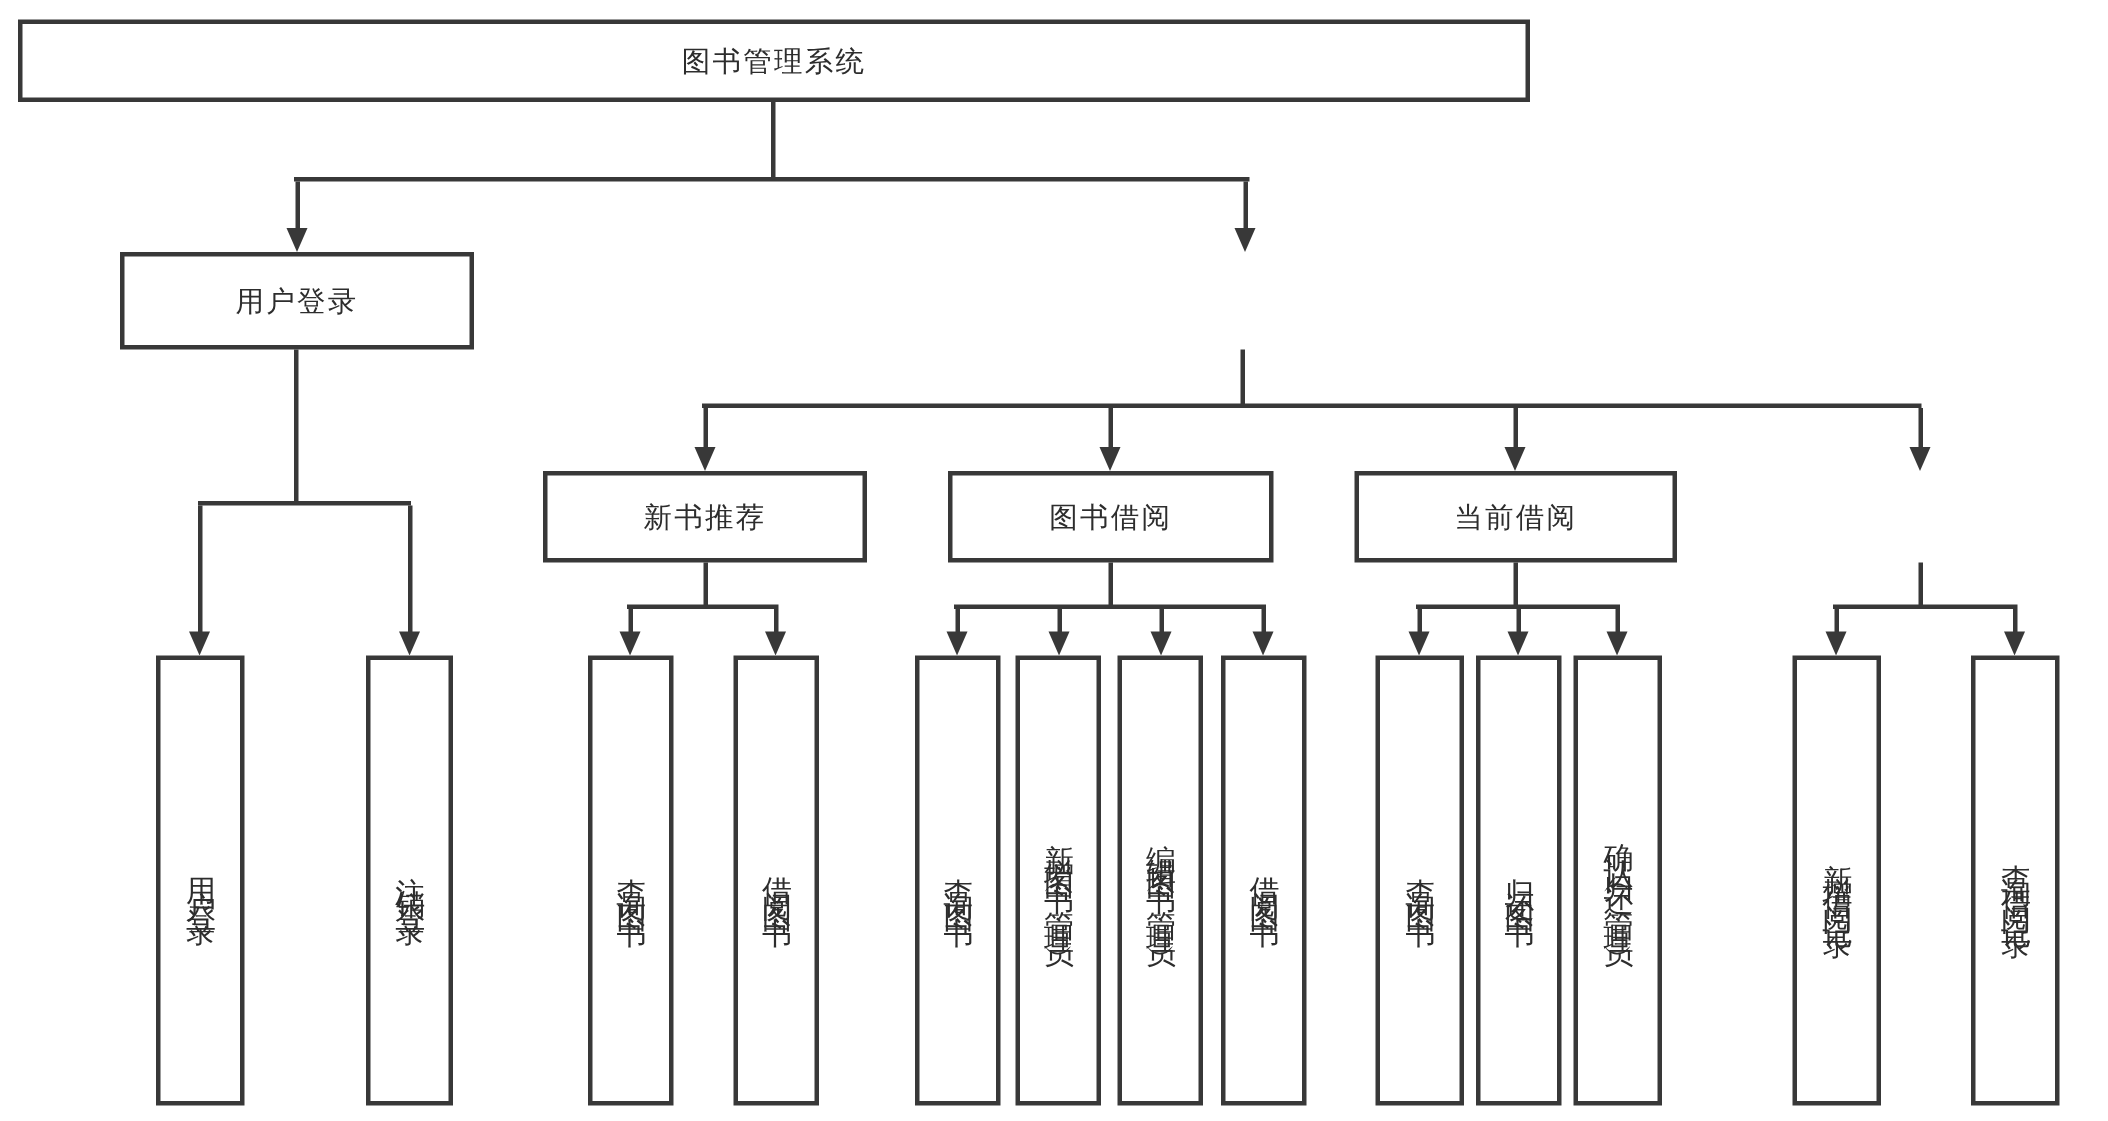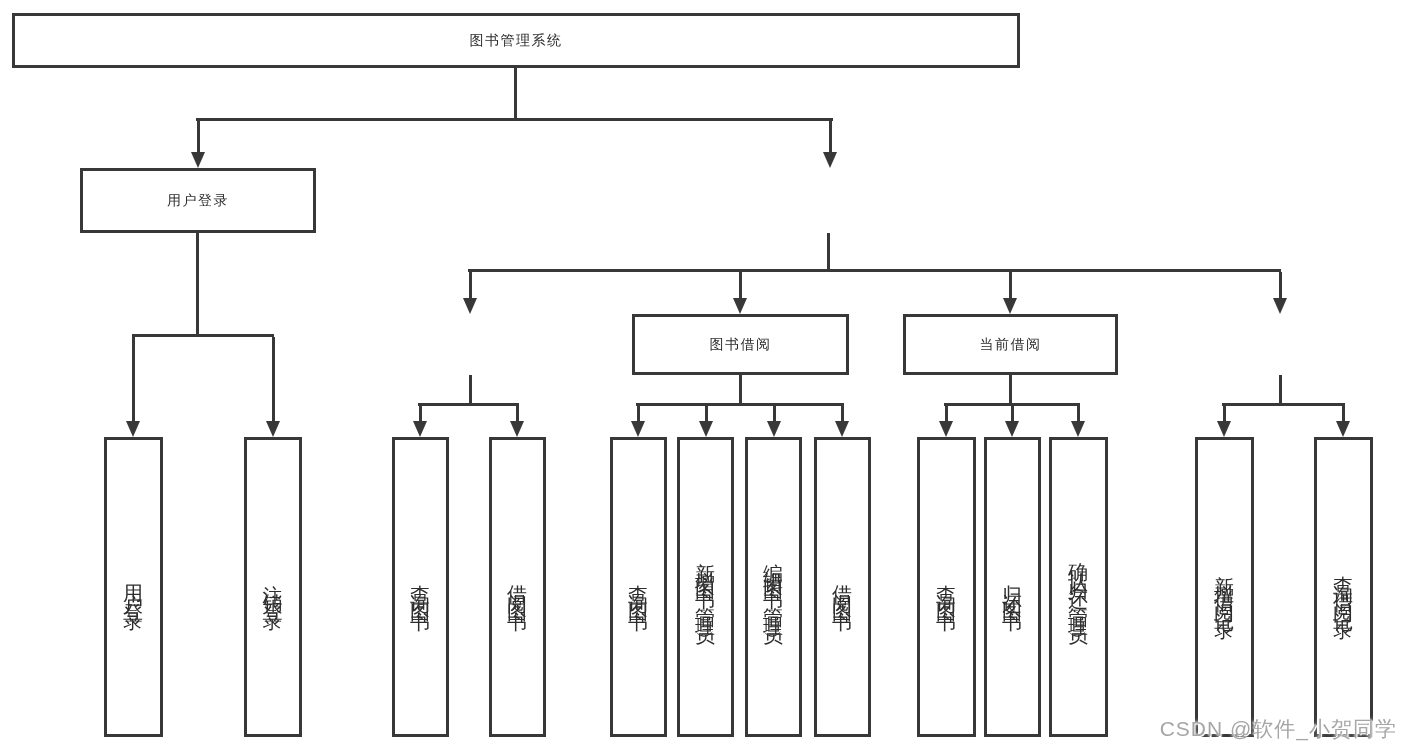--- a/index.html
+++ b/index.html
@@ -15,21 +15,21 @@
     position: absolute;
     background: #ffffff;
     border: 3px solid #383838;
     box-sizing: border-box;
     display: flex;
     align-items: center;
     justify-content: center;
     color: #2d2d2d;
   }
   .box.h {
-    font-size: 14px;
+    font-size: 19px;
     letter-spacing: 1.5px;
     white-space: nowrap;
   }
   .box.v {
     writing-mode: vertical-rl;
     text-orientation: mixed;
     font-size: 20px;
     letter-spacing: 9px;
     line-height: 1;
   }
@@ -91,20 +91,21 @@
   <div class="arrow" style="left:126px; top:337px; height:100px;"></div>
   <div class="arrow" style="left:266px; top:337px; height:100px;"></div>
 
   <div class="line" style="left:827px; top:233px; width:3px; height:38px;"></div>
   <div class="line" style="left:468px; top:269px; width:813px; height:3px;"></div>
   <div class="arrow" style="left:463px; top:272px; height:42px;"></div>
   <div class="arrow" style="left:733px; top:272px; height:42px;"></div>
   <div class="arrow" style="left:1003px; top:272px; height:42px;"></div>
   <div class="arrow" style="left:1273px; top:272px; height:42px;"></div>
 
+  <div class="box h" style="left:362px; top:314px; width:216px; height:61px;">新书推荐</div>
   <div class="box h" style="left:903px; top:314px; width:215px; height:61px;">当前借阅</div>
   <div class="box h" style="left:632px; top:314px; width:217px; height:61px;">图书借阅</div>
 
   <div class="line" style="left:469px; top:375px; width:3px; height:30px;"></div>
   <div class="line" style="left:418px; top:403px; width:101px; height:3px;"></div>
   <div class="arrow" style="left:413px; top:406px; height:31px;"></div>
   <div class="arrow" style="left:510px; top:406px; height:31px;"></div>
 
   <div class="line" style="left:739px; top:375px; width:3px; height:30px;"></div>
   <div class="line" style="left:636px; top:403px; width:208px; height:3px;"></div>
@@ -135,15 +136,14 @@
   <div class="box v" style="left:745px; top:437px; width:57px; height:300px;">编辑图书（管理员）</div>
   <div class="box v" style="left:814px; top:437px; width:57px; height:300px;">借阅图书</div>
 
   <div class="box v" style="left:917px; top:437px; width:59px; height:300px;">查询图书</div>
   <div class="box v" style="left:984px; top:437px; width:57px; height:300px;">归还图书</div>
   <div class="box v" style="left:1049px; top:437px; width:59px; height:300px;">确认归还（管理员）</div>
 
   <div class="box v" style="left:1195px; top:437px; width:59px; height:300px;">新增借阅记录</div>
   <div class="box v" style="left:1314px; top:437px; width:59px; height:300px;">查询借阅记录</div>
 
-  <div class="watermark">CSDN @软件_小贺同学</div>
 
 </div>
 
 </body></html>

